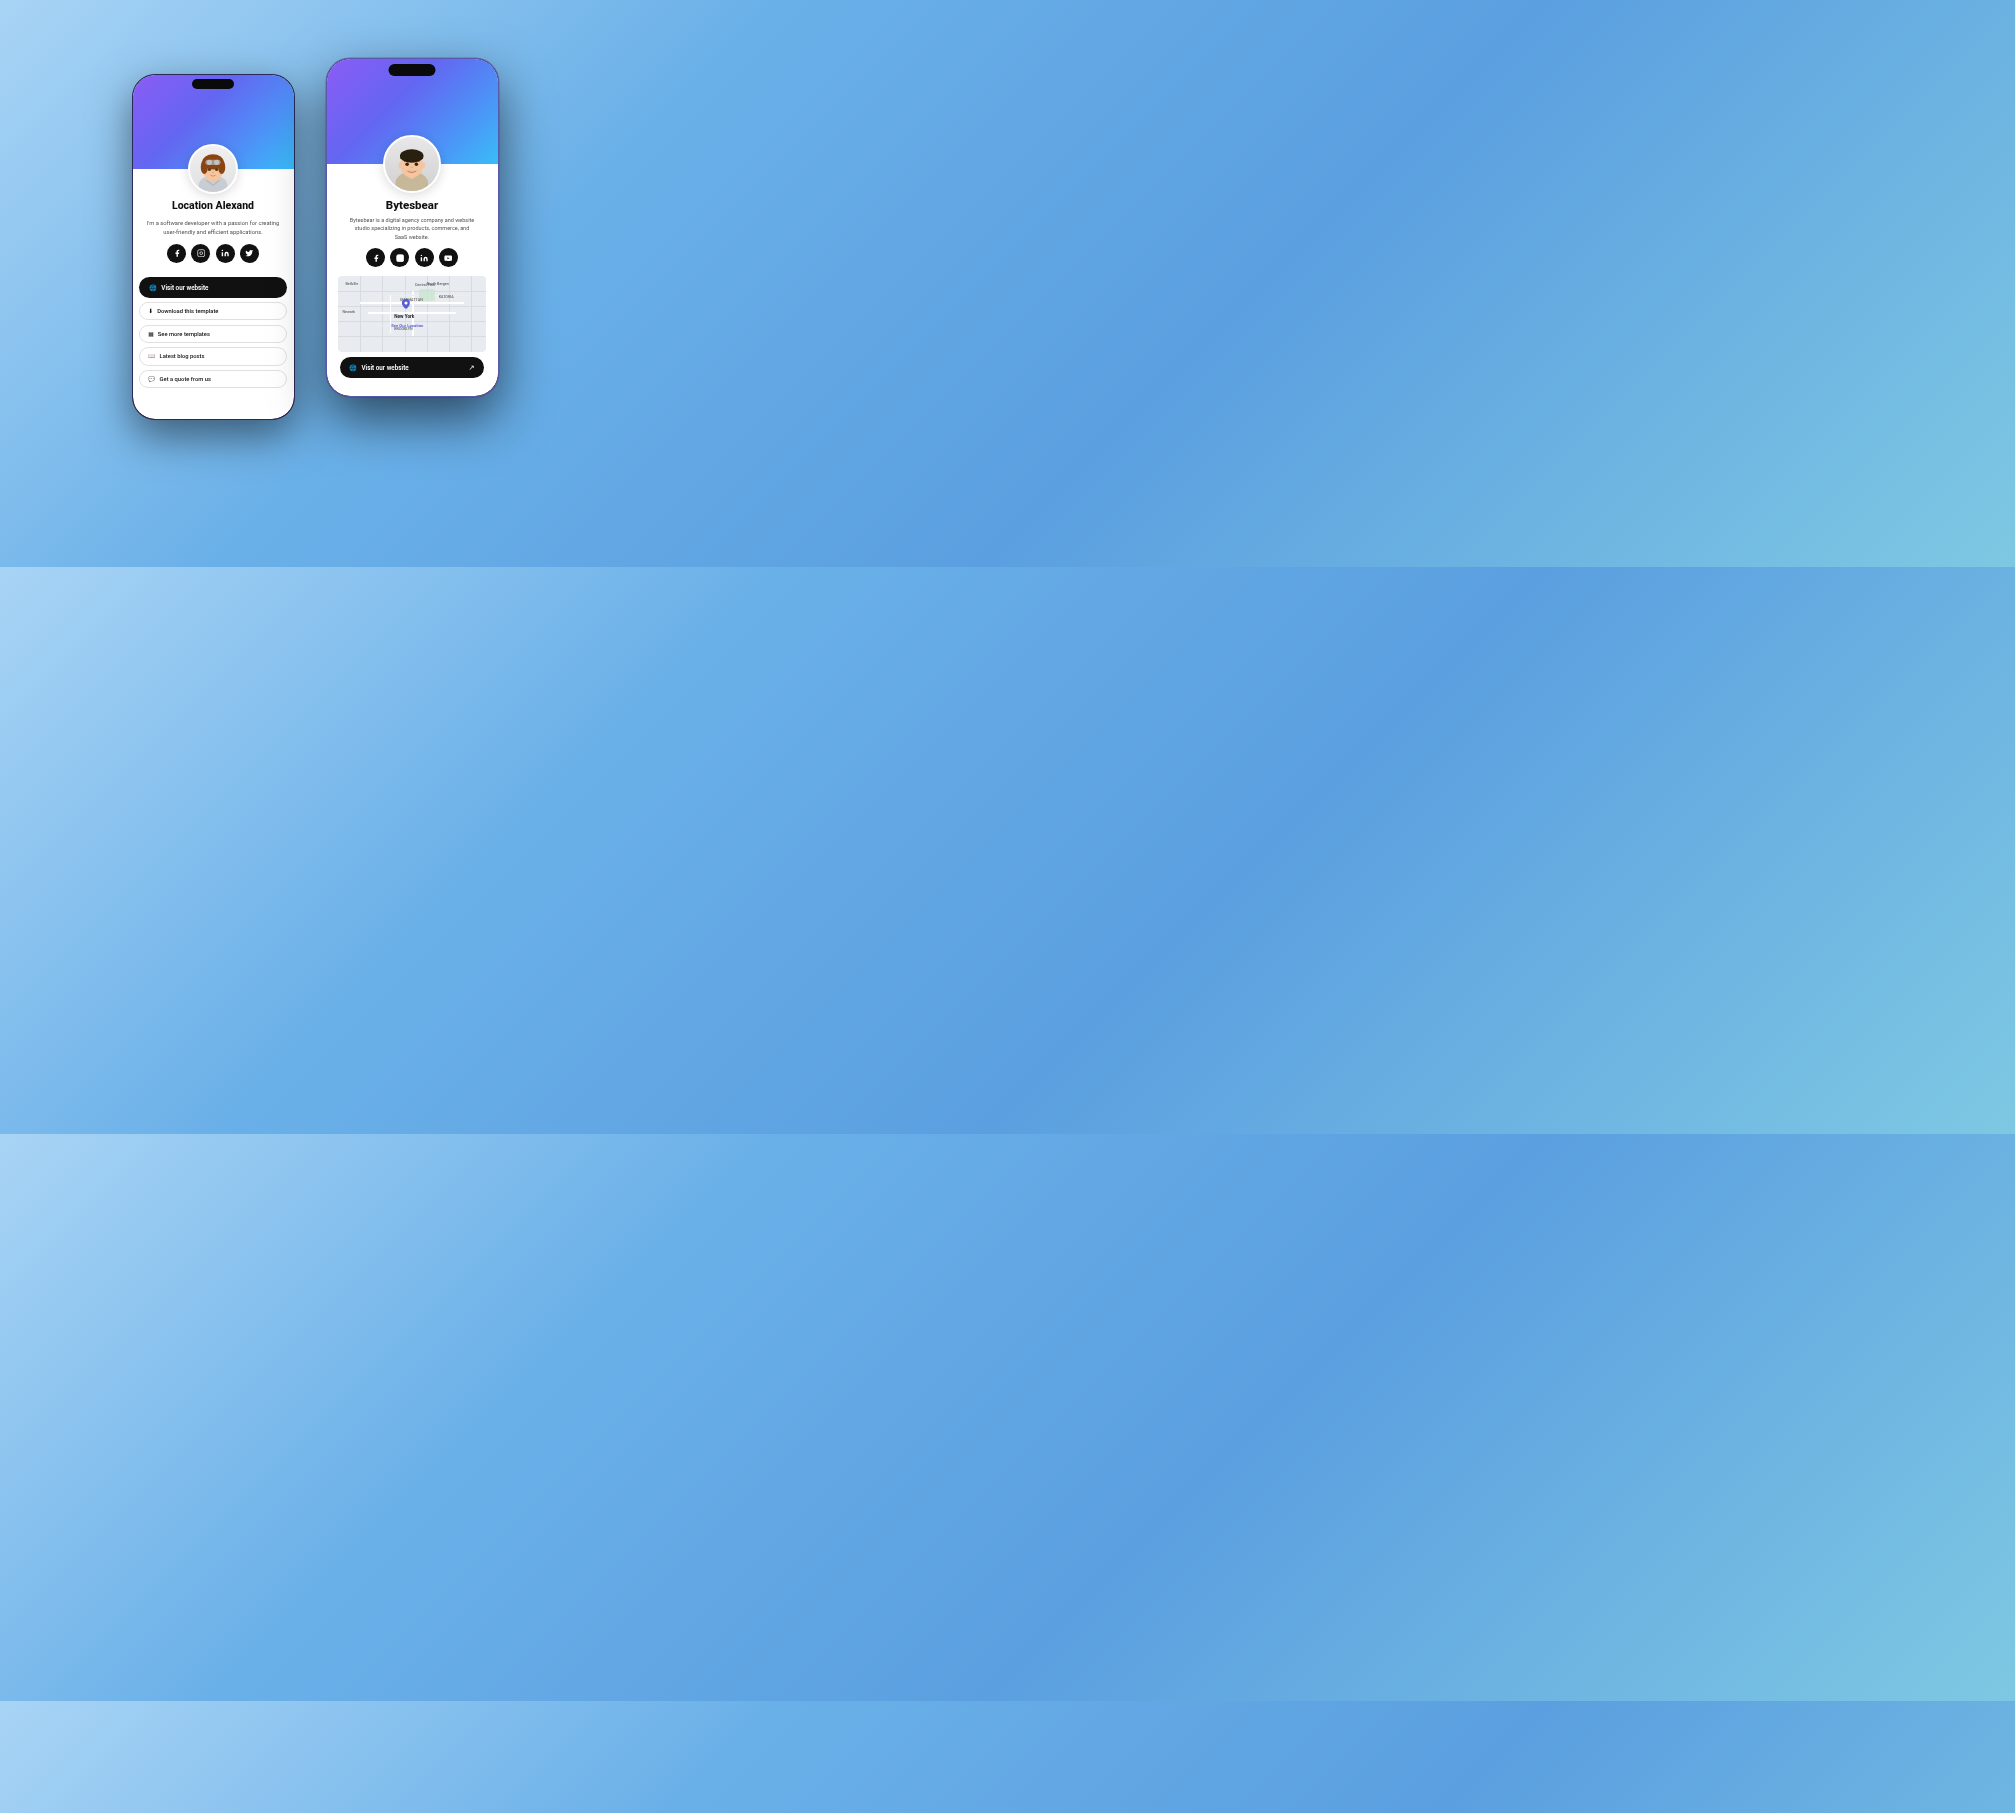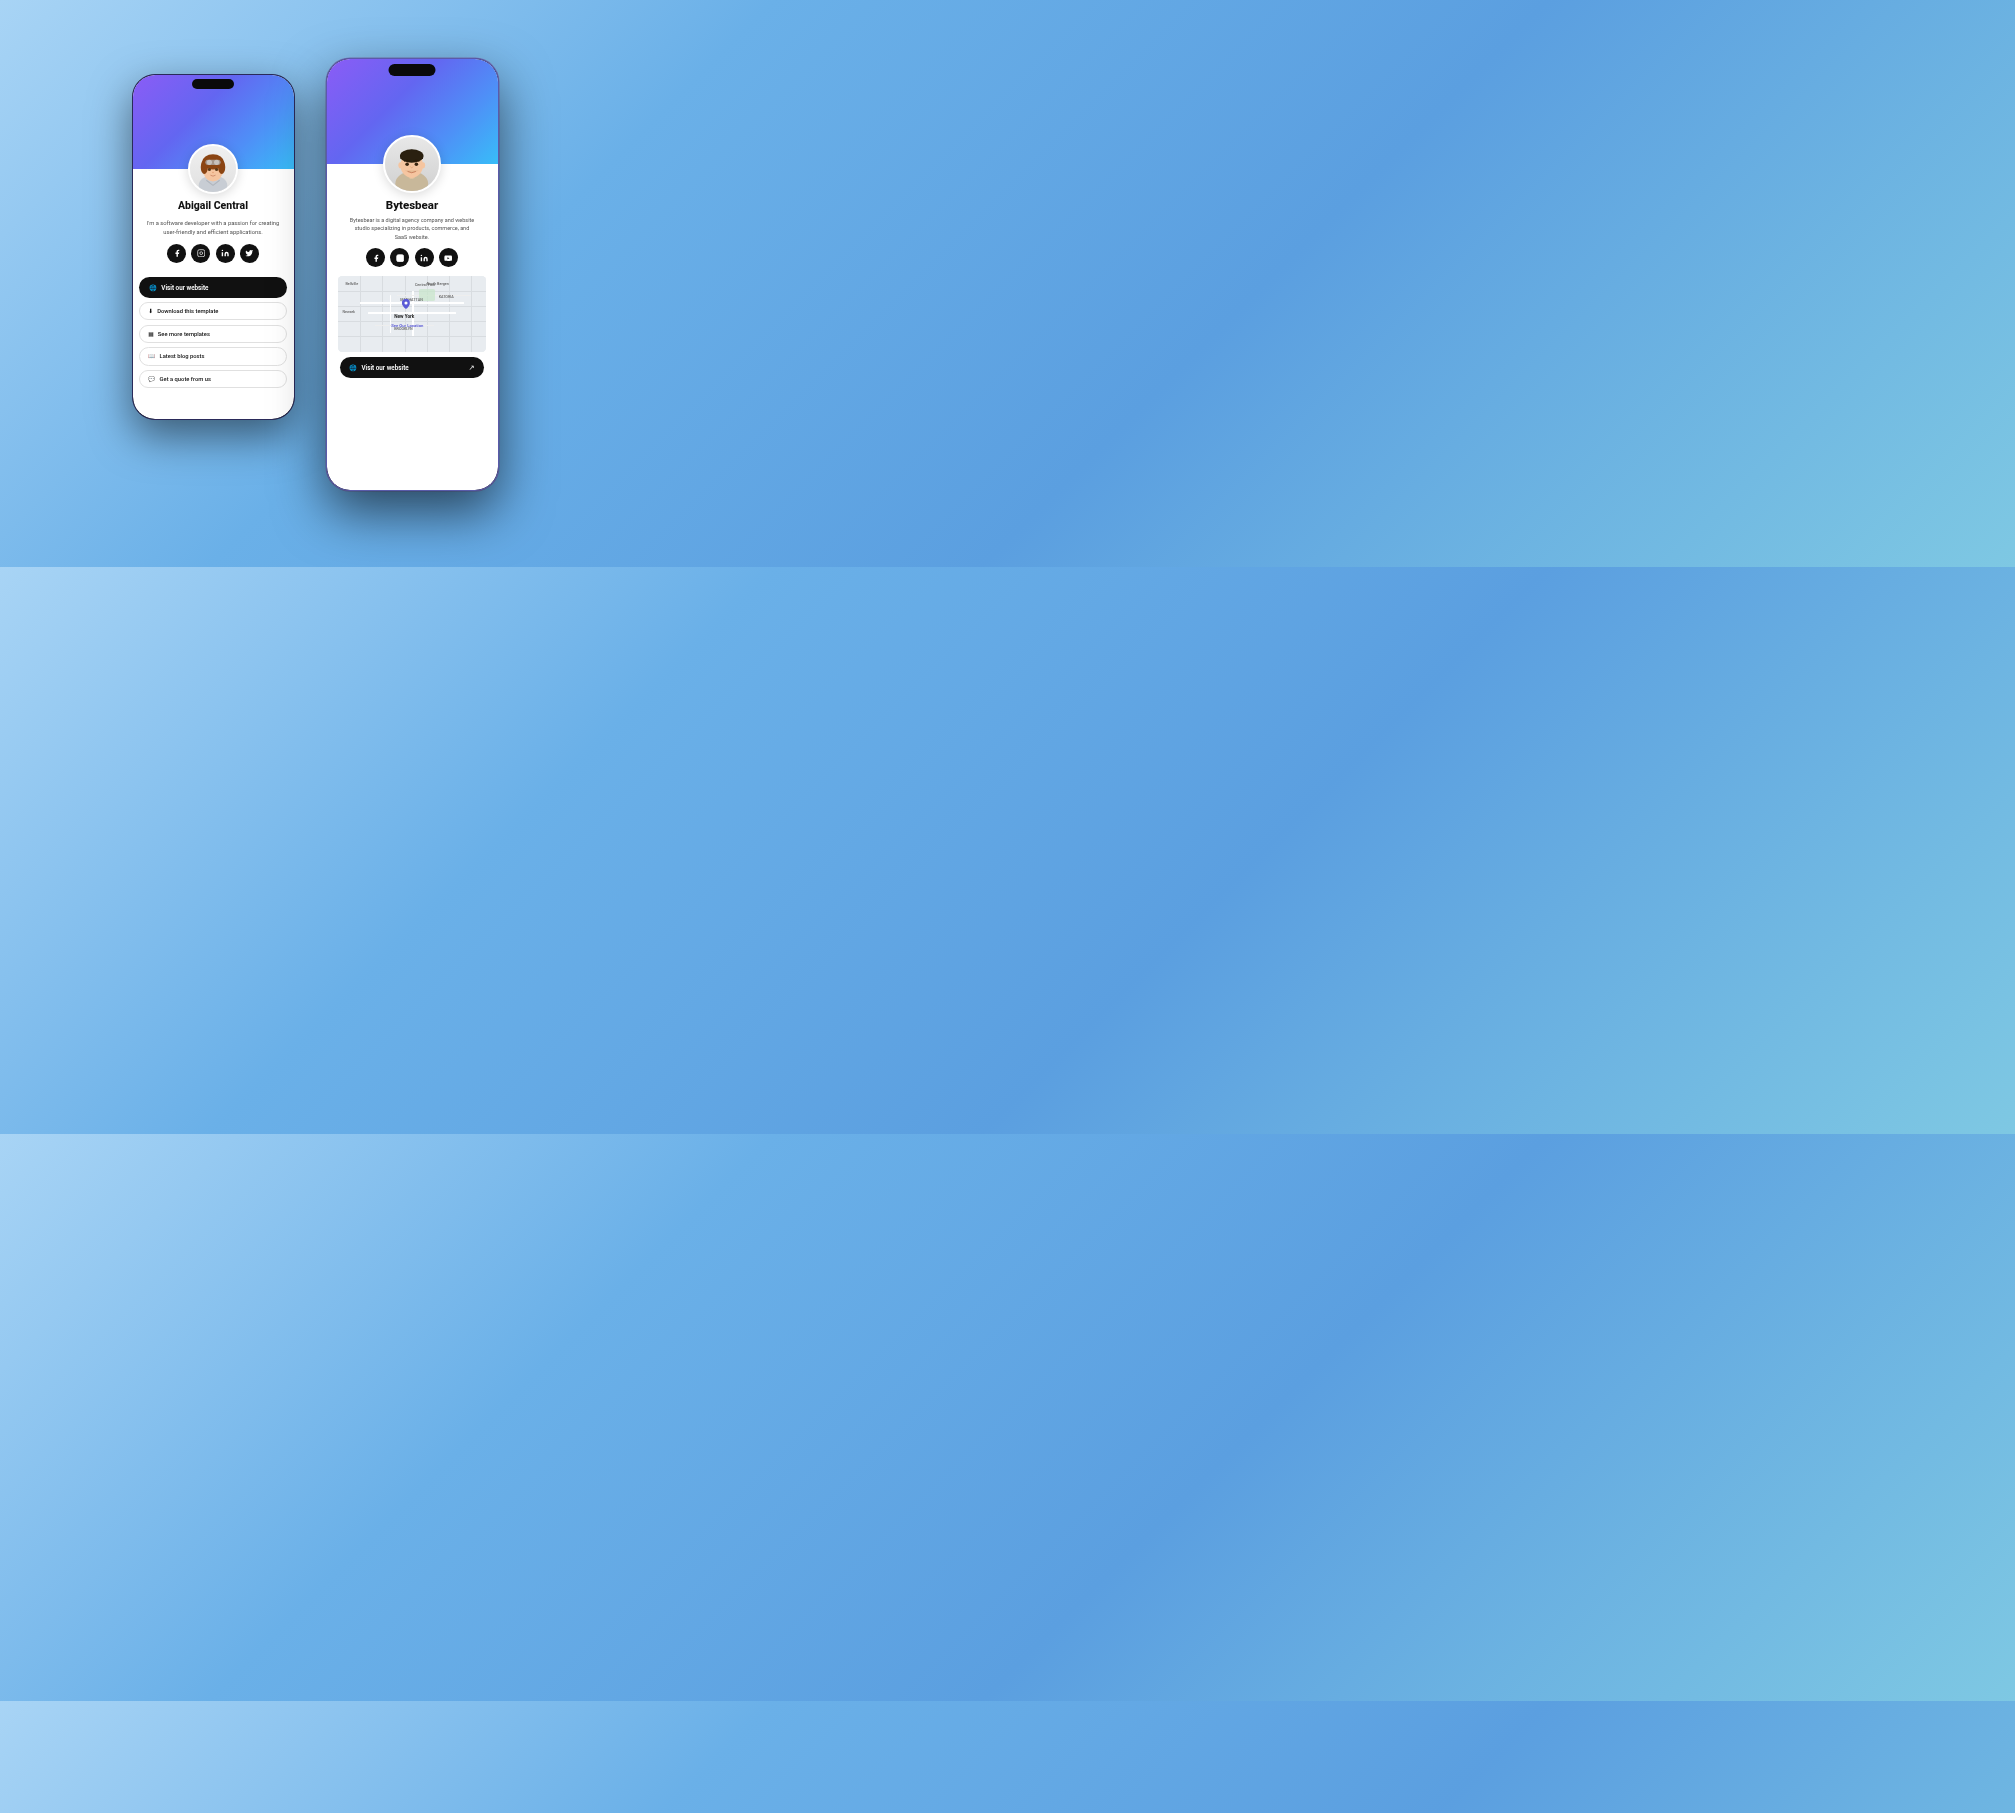--- a/index.html
+++ b/index.html
@@ -48,21 +48,21 @@
       background: white;
       position: relative;
     }
 
     
     .phone-front {
       position: absolute;
       right: 0px;
       top: 0px;
       width: 173px;
-      height: 433px;
+      height: 339px;
       background: #0a0a0a;
       border-radius: 24px;
       border: 1px solid #5a5aaa;
       box-shadow: 0 21px 52px rgba(0,0,0,0.6), 0 0 0 0.5px #7a7abb, inset 0 0 0 1px #1a1a5a;
       z-index: 2;
       overflow: hidden;
     }
 
     .phone-front-inner {
       width: 100%;
@@ -431,21 +431,21 @@
 
               <path d="M32 68 L45 78 L58 68" stroke="#b0b5bc" stroke-width="2" fill="none"></path>
             </svg>
           </div>
         </div>
       </div>
 
       <div style="background:white; padding-top: 30px; padding-bottom: 5.2px;">
         <div style="text-align:center; padding: 0 8.4px 6.3px;">
           <div class="profile-name profile-name-back">
-            <span class="truncated-name">Abigail Central</span>
+            <span class="truncated-name">Location Alexand</span>
           </div>
           <div class="profile-bio">I'm a software developer with a passion for creating user-friendly and efficient applications.</div>
 
           <div class="social-icons">
             <div class="social-icon">
               <svg viewBox="0 0 24 24">
                   <path d="M18 2h-3a5 5 0 00-5 5v3H7v4h3v8h4v-8h3l1-4h-4V7a1 1 0 011-1h3z"></path>
                 </svg>
             </div>
             <div class="social-icon">

